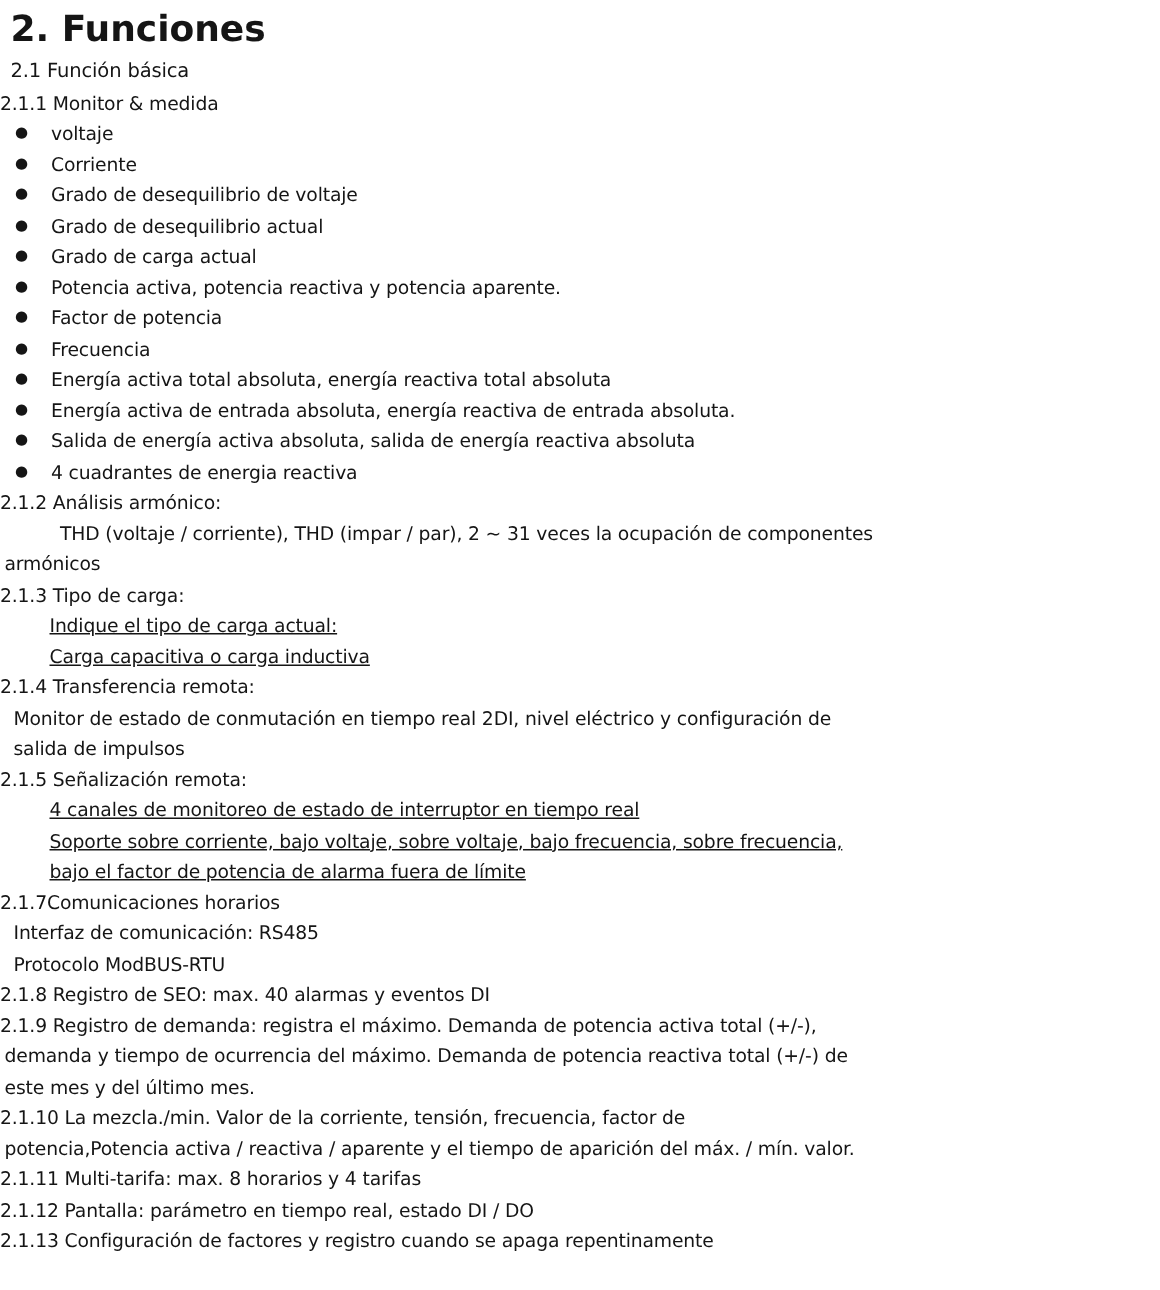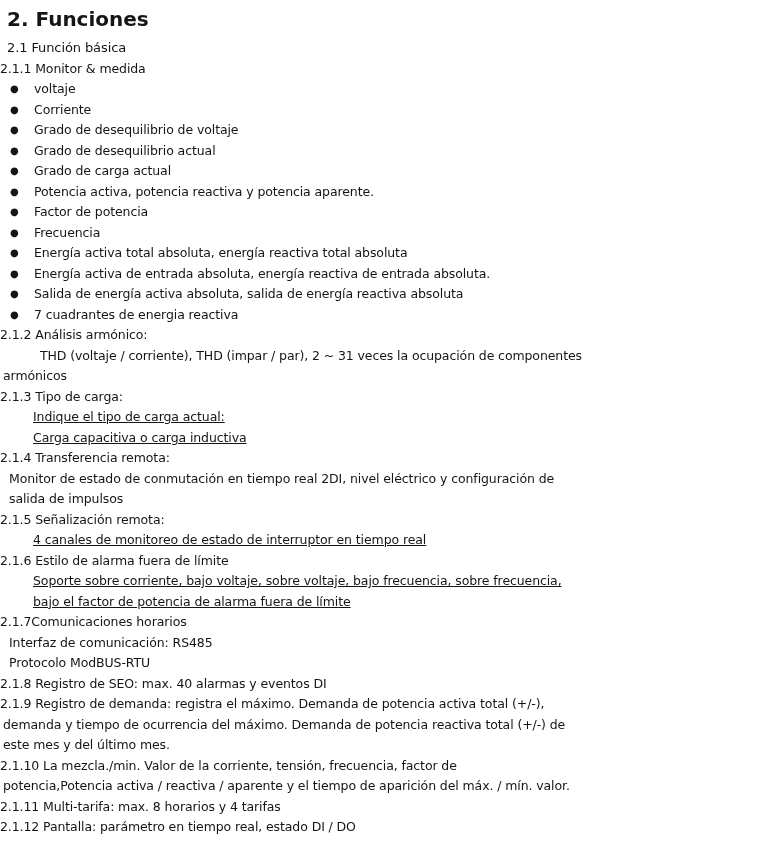--- a/index.html
+++ b/index.html
@@ -13,21 +13,21 @@
     height: 860px;
     background: #ffffff;
     color: #151515;
     font-family: "DejaVu Sans", "Liberation Sans", sans-serif;
     font-size: 12.5px;
     overflow: hidden;
     box-sizing: border-box;
     padding-top: 6px;
   }
   .h1 {
-    font-size: 20px;
+    font-size: 24px;
     font-weight: bold;
     line-height: 26px;
     letter-spacing: 0;
     margin: 0 0 6px 7px;
   }
   .line {
     position: relative;
     height: 20.5px;
     line-height: 20.5px;
     letter-spacing: -0.1px;
@@ -61,40 +61,40 @@
       <div class="line bullet"><span class="marker">●</span><span>Corriente</span></div>
       <div class="line bullet"><span class="marker">●</span><span>Grado de desequilibrio de voltaje</span></div>
       <div class="line bullet"><span class="marker">●</span><span>Grado de desequilibrio actual</span></div>
       <div class="line bullet"><span class="marker">●</span><span>Grado de carga actual</span></div>
       <div class="line bullet"><span class="marker">●</span><span>Potencia activa, potencia reactiva y potencia aparente.</span></div>
       <div class="line bullet"><span class="marker">●</span><span>Factor de potencia</span></div>
       <div class="line bullet"><span class="marker">●</span><span>Frecuencia</span></div>
       <div class="line bullet"><span class="marker">●</span><span>Energía activa total absoluta, energía reactiva total absoluta</span></div>
       <div class="line bullet"><span class="marker">●</span><span>Energía activa de entrada absoluta, energía reactiva de entrada absoluta.</span></div>
       <div class="line bullet"><span class="marker">●</span><span>Salida de energía activa absoluta, salida de energía reactiva absoluta</span></div>
-      <div class="line bullet"><span class="marker">●</span><span>7 cuadrantes de energia reactiva</span></div>
+      <div class="line bullet"><span class="marker">●</span><span>4 cuadrantes de energia reactiva</span></div>
       <div class="line num">2.1.2 Análisis armónico:</div>
       <div class="line thd">THD (voltaje / corriente), THD (impar / par), 2 ~ 31 veces la ocupación de componentes</div>
       <div class="line cont">armónicos</div>
       <div class="line num">2.1.3 Tipo de carga:</div>
       <div class="line sub">Indique el tipo de carga actual:</div>
       <div class="line sub">Carga capacitiva o carga inductiva</div>
       <div class="line num">2.1.4 Transferencia remota:</div>
       <div class="line para">Monitor de estado de conmutación en tiempo real 2DI, nivel eléctrico y configuración de</div>
       <div class="line para">salida de impulsos</div>
       <div class="line num">2.1.5 Señalización remota:</div>
       <div class="line sub">4 canales de monitoreo de estado de interruptor en tiempo real</div>
-      <div class="line num">2.1.6 Estilo de alarma fuera de límite</div>
       <div class="line sub">Soporte sobre corriente, bajo voltaje, sobre voltaje, bajo frecuencia, sobre frecuencia,</div>
       <div class="line sub">bajo el factor de potencia de alarma fuera de límite</div>
       <div class="line num">2.1.7Comunicaciones horarios</div>
       <div class="line para">Interfaz de comunicación: RS485</div>
       <div class="line para">Protocolo ModBUS-RTU</div>
       <div class="line num">2.1.8 Registro de SEO: max. 40 alarmas y eventos DI</div>
       <div class="line num">2.1.9 Registro de demanda: registra el máximo. Demanda de potencia activa total (+/-),</div>
       <div class="line cont">demanda y tiempo de ocurrencia del máximo. Demanda de potencia reactiva total (+/-) de</div>
       <div class="line cont">este mes y del último mes.</div>
       <div class="line num">2.1.10 La mezcla./min. Valor de la corriente, tensión, frecuencia, factor de</div>
       <div class="line cont">potencia,Potencia activa / reactiva / aparente y el tiempo de aparición del máx. / mín. valor.</div>
       <div class="line num">2.1.11 Multi-tarifa: max. 8 horarios y 4 tarifas</div>
       <div class="line num">2.1.12 Pantalla: parámetro en tiempo real, estado DI / DO</div>
+      <div class="line num">2.1.13 Configuración de factores y registro cuando se apaga repentinamente</div>
     </div>
 </div>
 
 </body></html>

